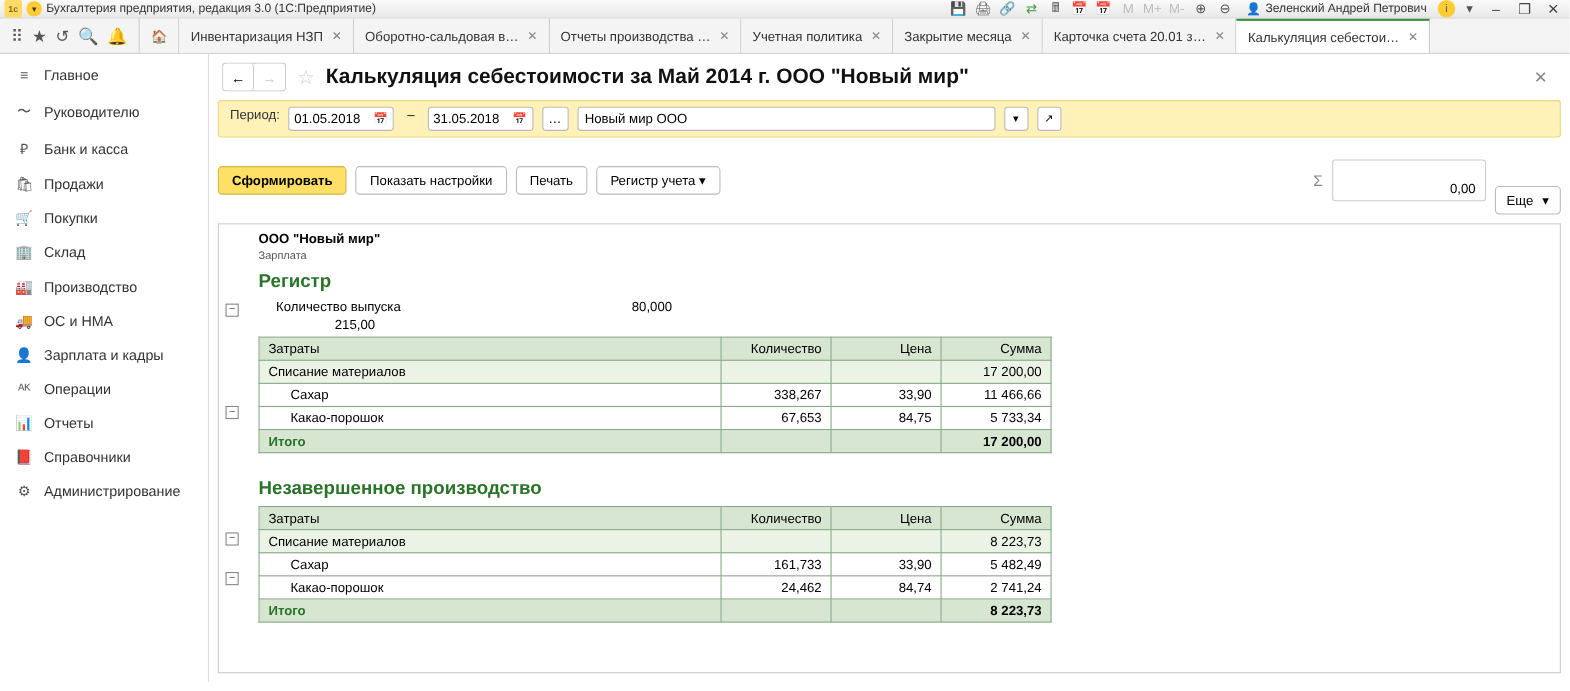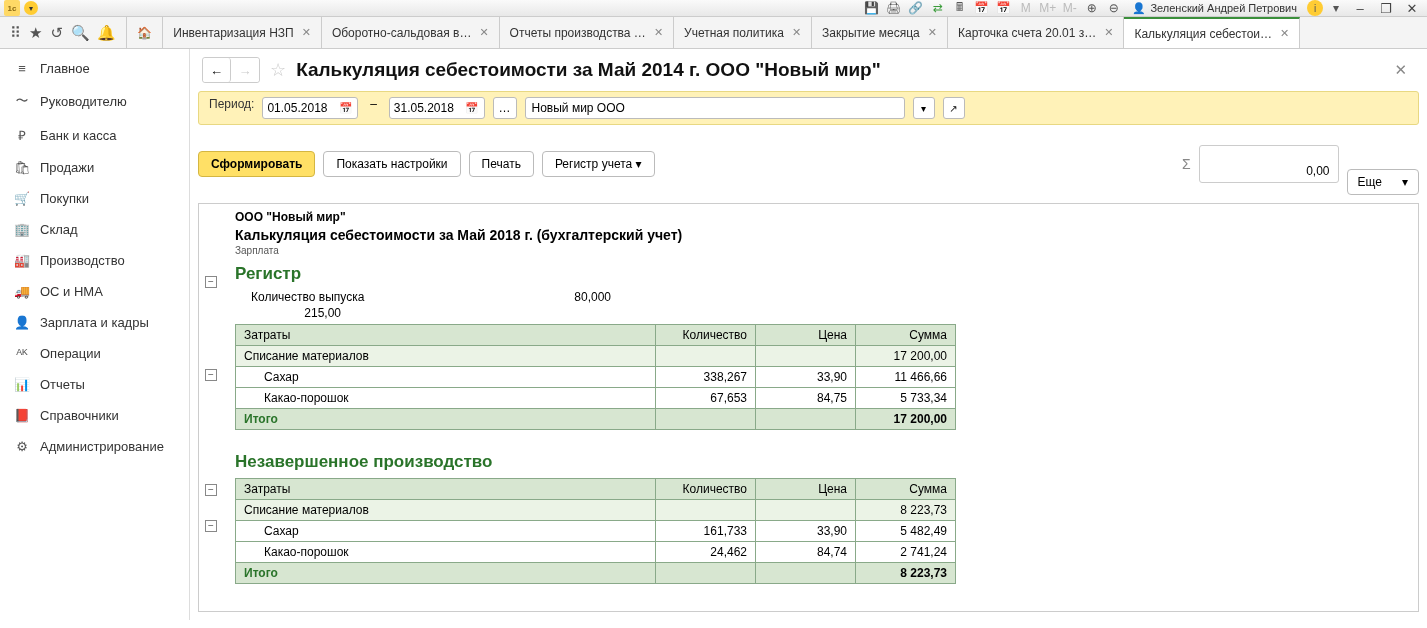--- a/index.html
+++ b/index.html
@@ -45,21 +45,21 @@
 .params .org-field { background:#fff; border:1px solid #bbb; padding:2px 6px; flex:0 0 380px; height:22px; display:flex; align-items:center; border-radius:3px; }
 .params .org-field input { border:none; outline:none; flex:1; font-size:12px; }
 .params .small-btn { background:#fff; border:1px solid #bbb; width:22px; height:22px; display:flex; align-items:center; justify-content:center; border-radius:3px; cursor:pointer; font-size:10px; }
 
 .toolbar { display:flex; align-items:center; gap:8px; padding:8px 8px; }
 .toolbar button { border:1px solid #bbb; background:#fff; padding:4px 12px; border-radius:4px; font-size:12px; cursor:pointer; height:26px; }
 .toolbar button.primary { background:#ffe066; border-color:#d4b642; font-weight:bold; }
 .toolbar .right { margin-left:auto; display:flex; align-items:center; gap:8px; }
 .toolbar .sigma { font-size:14px; color:#888; }
 .toolbar .sum-field { border:1px solid #ccc; padding:18px 8px; width:140px; text-align:right; height:24px; font-size:12px; border-radius:3px; }
-.toolbar .more-btn { border:1px solid #bbb; background:#fff; padding:4px 10px; border-radius:4px; font-size:12px; cursor:pointer; height:26px; display:flex; align-items:center; gap:20px;margin-top:36px; }
+.toolbar .more-btn { border:1px solid #bbb; background:#fff; padding:4px 10px; border-radius:4px; font-size:12px; cursor:pointer; height:26px; display:flex; align-items:center; gap:8px;margin-top:36px; }
 
 .report { border:1px solid #ccc; margin:0 8px 8px 8px; overflow:auto; flex:1; background:#fff; padding:6px 0 20px 36px; position:relative; }
 .report .tg { position:absolute; left:6px; width:12px; height:12px; border:1px solid #888; font-size:10px; line-height:9px; text-align:center; color:#555; cursor:pointer; background:#fff; }
 .report .company { font-size:12px; font-weight:bold; margin:0 0 3px 0; }
 .report .rep-title { font-size:14px; font-weight:bold; margin-bottom:2px; }
 .report .small-lbl { font-size:10px; color:#555; margin-bottom:4px; }
 .report .section-h { font-size:17px; font-weight:bold; color:#2a742a; margin:8px 0 6px 0; }
 .report .prow { display:flex; font-size:12px; margin-bottom:2px;margin-left:16px; }
 .report .prow .plab { width:270px; }
 .report .prow .pval { width:90px; text-align:right; }
@@ -74,20 +74,21 @@
 .ctbl .total td { background:#d7e6d1; font-weight:bold; }
 .ctbl .total .name-col { color:#2a742a; }
 
 </style>
 </head>
 <body>
 
 <div class="titlebar">
   <span class="logo">1c</span>
   <span class="dd">▾</span>
+  <span class="title-text">Бухгалтерия предприятия, редакция 3.0  (1С:Предприятие)</span>
   <span class="spacer"></span>
   <span class="tb-icon">💾</span>
   <span class="tb-icon">🖨</span>
   <span class="tb-icon">🔗</span>
   <span class="tb-icon" style="color:#3a9c3a">⇄</span>
   <span class="tb-icon">🖩</span>
   <span class="tb-icon">📅</span>
   <span class="tb-icon" style="color:#3a9c3a">📅</span>
   <span class="tb-icon" style="color:#bbb">M</span>
   <span class="tb-icon" style="color:#bbb">M+</span>
@@ -242,21 +243,20 @@
         <div class="sum-field">0,00</div>
         <div class="more-btn">
             <span>Еще</span>
             <span>▾</span>
           </div>
       </div>
     </div>
 
     <div class="report">
       <div class="company">ООО "Новый мир"</div>
-      <div class="rep-title">Калькуляция себестоимости за Май 2018 г. (бухгалтерский учет)</div>
       <div class="small-lbl">Зарплата</div>
 
       <span class="tg" style="top:72px">−</span>
       <div class="section-h">Регистр</div>
       <div class="prow">
           <span class="plab">Количество выпуска</span>
           <span class="pval">80,000</span>
         </div>
       <div class="prow">
           <span class="pval">215,00</span>

